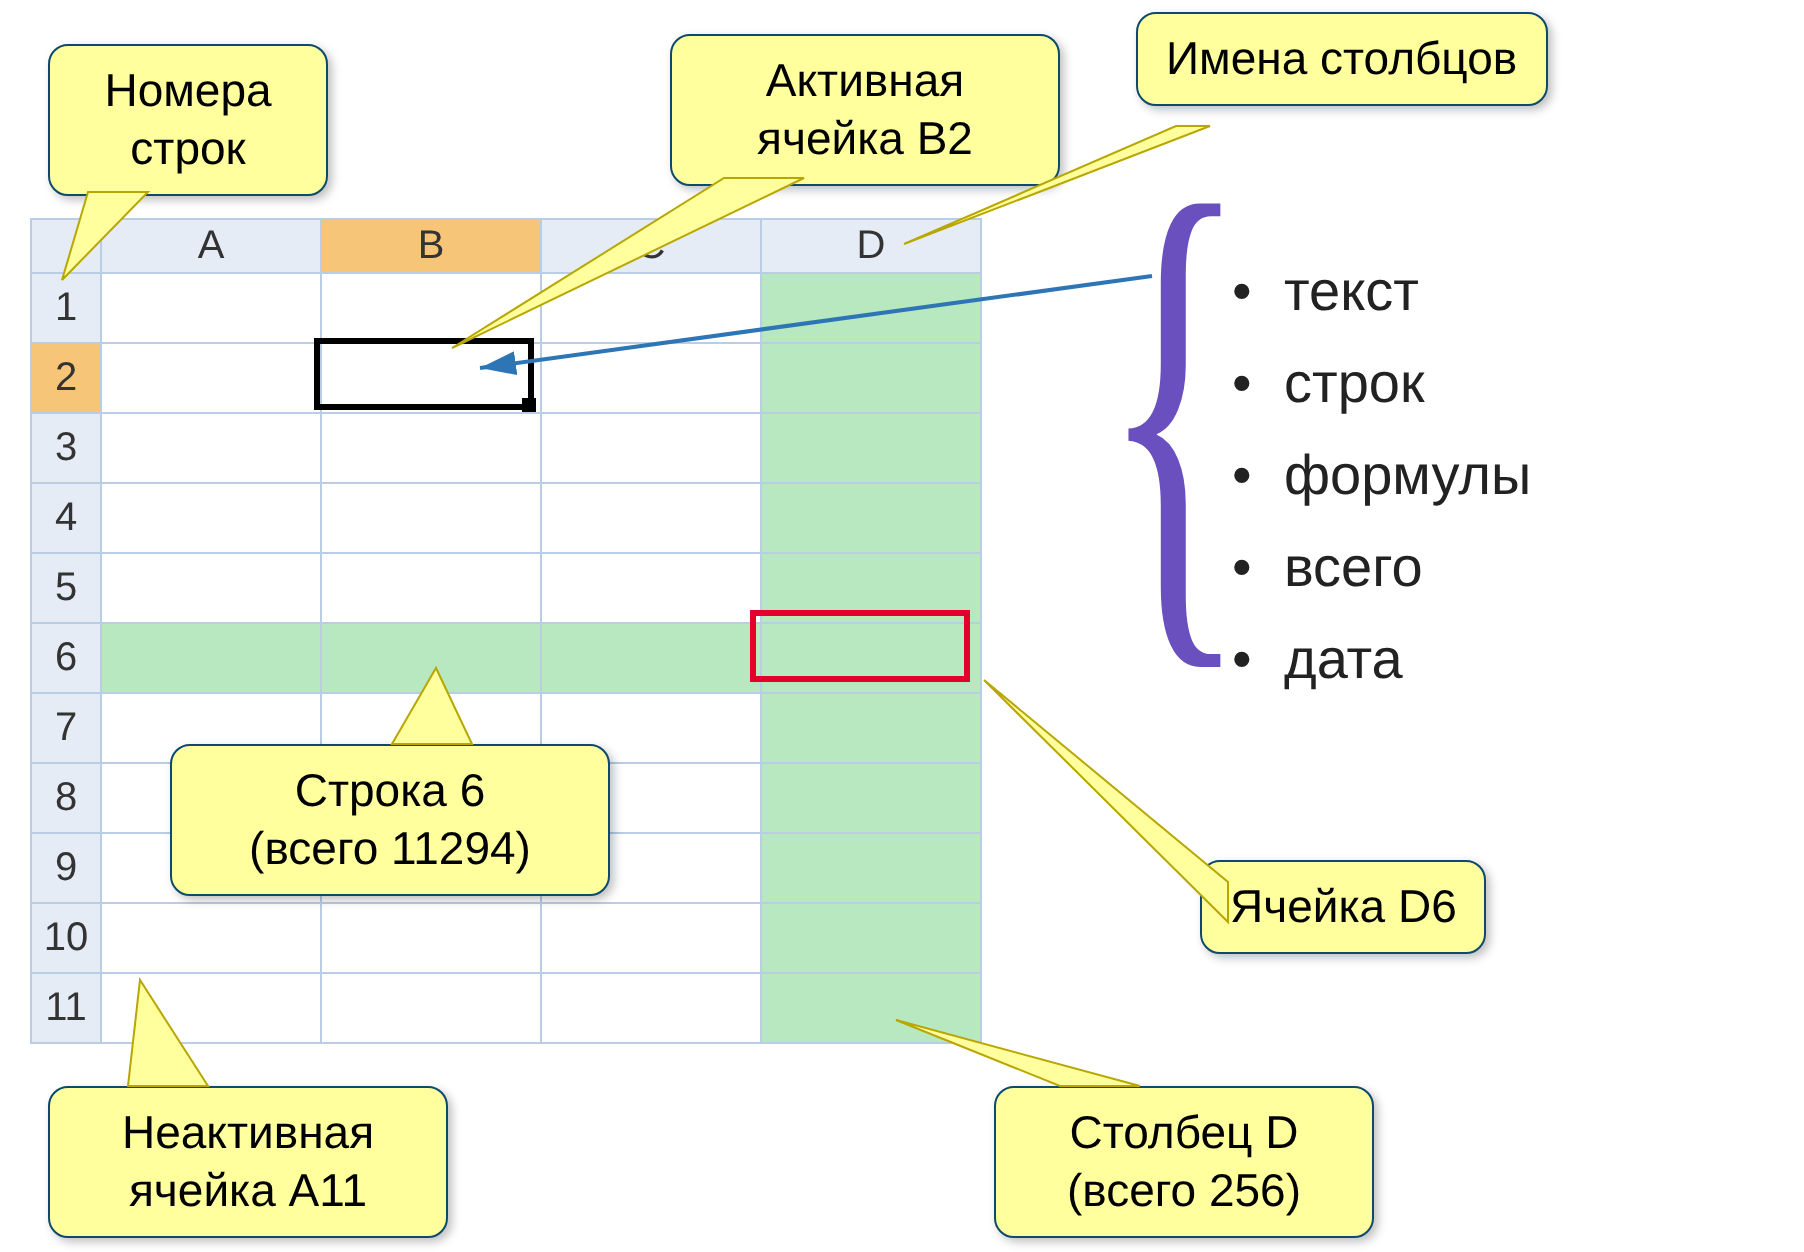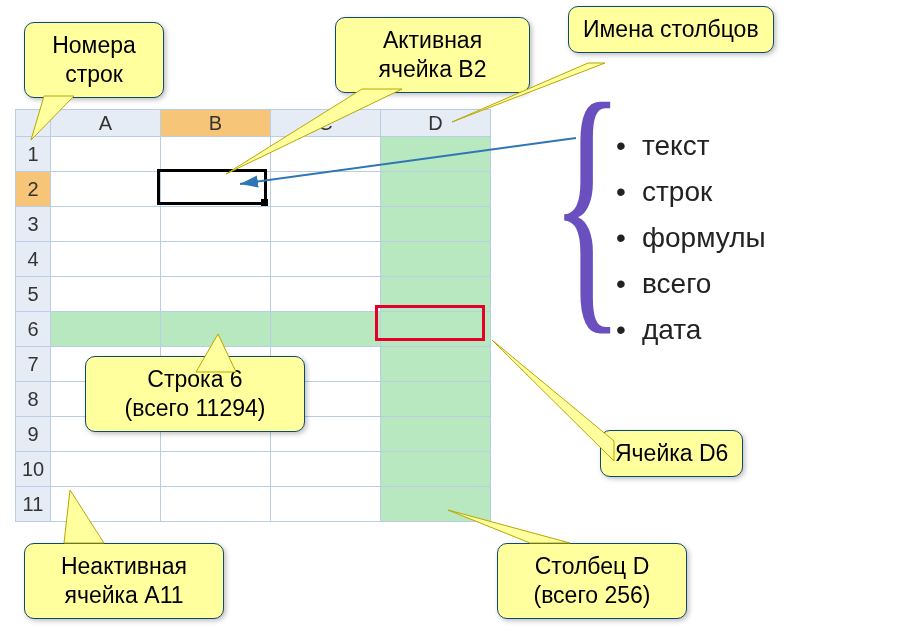--- a/index.html
+++ b/index.html
@@ -135,21 +135,21 @@
 
 <div class="callout" style="left:24px;top:22px;width:110px">
   <span>Номера строк</span>
 </div>
 <div class="callout" style="left:335px;top:17px;width:165px">
   <span>Активная ячейка </span><span class="b">B2</span>
 </div>
 <div class="callout" style="left:568px;top:6px">
   <span>Имена столбцов</span>
 </div>
-<div class="callout" style="left:85px;top:356px;width:190px">
+<div class="callout" style="left:85px;top:372px;width:190px">
   <span>Строка </span><span class="b">6</span><br>
   <span>(всего 11294)</span>
 </div>
 <div class="callout" style="left:600px;top:430px">
   <span>Ячейка </span><span class="b">D6</span>
 </div>
 <div class="callout" style="left:24px;top:543px;width:170px">
   <span>Неактивная ячейка </span><span class="b">A11</span>
 </div>
 <div class="callout" style="left:497px;top:543px;width:160px">

